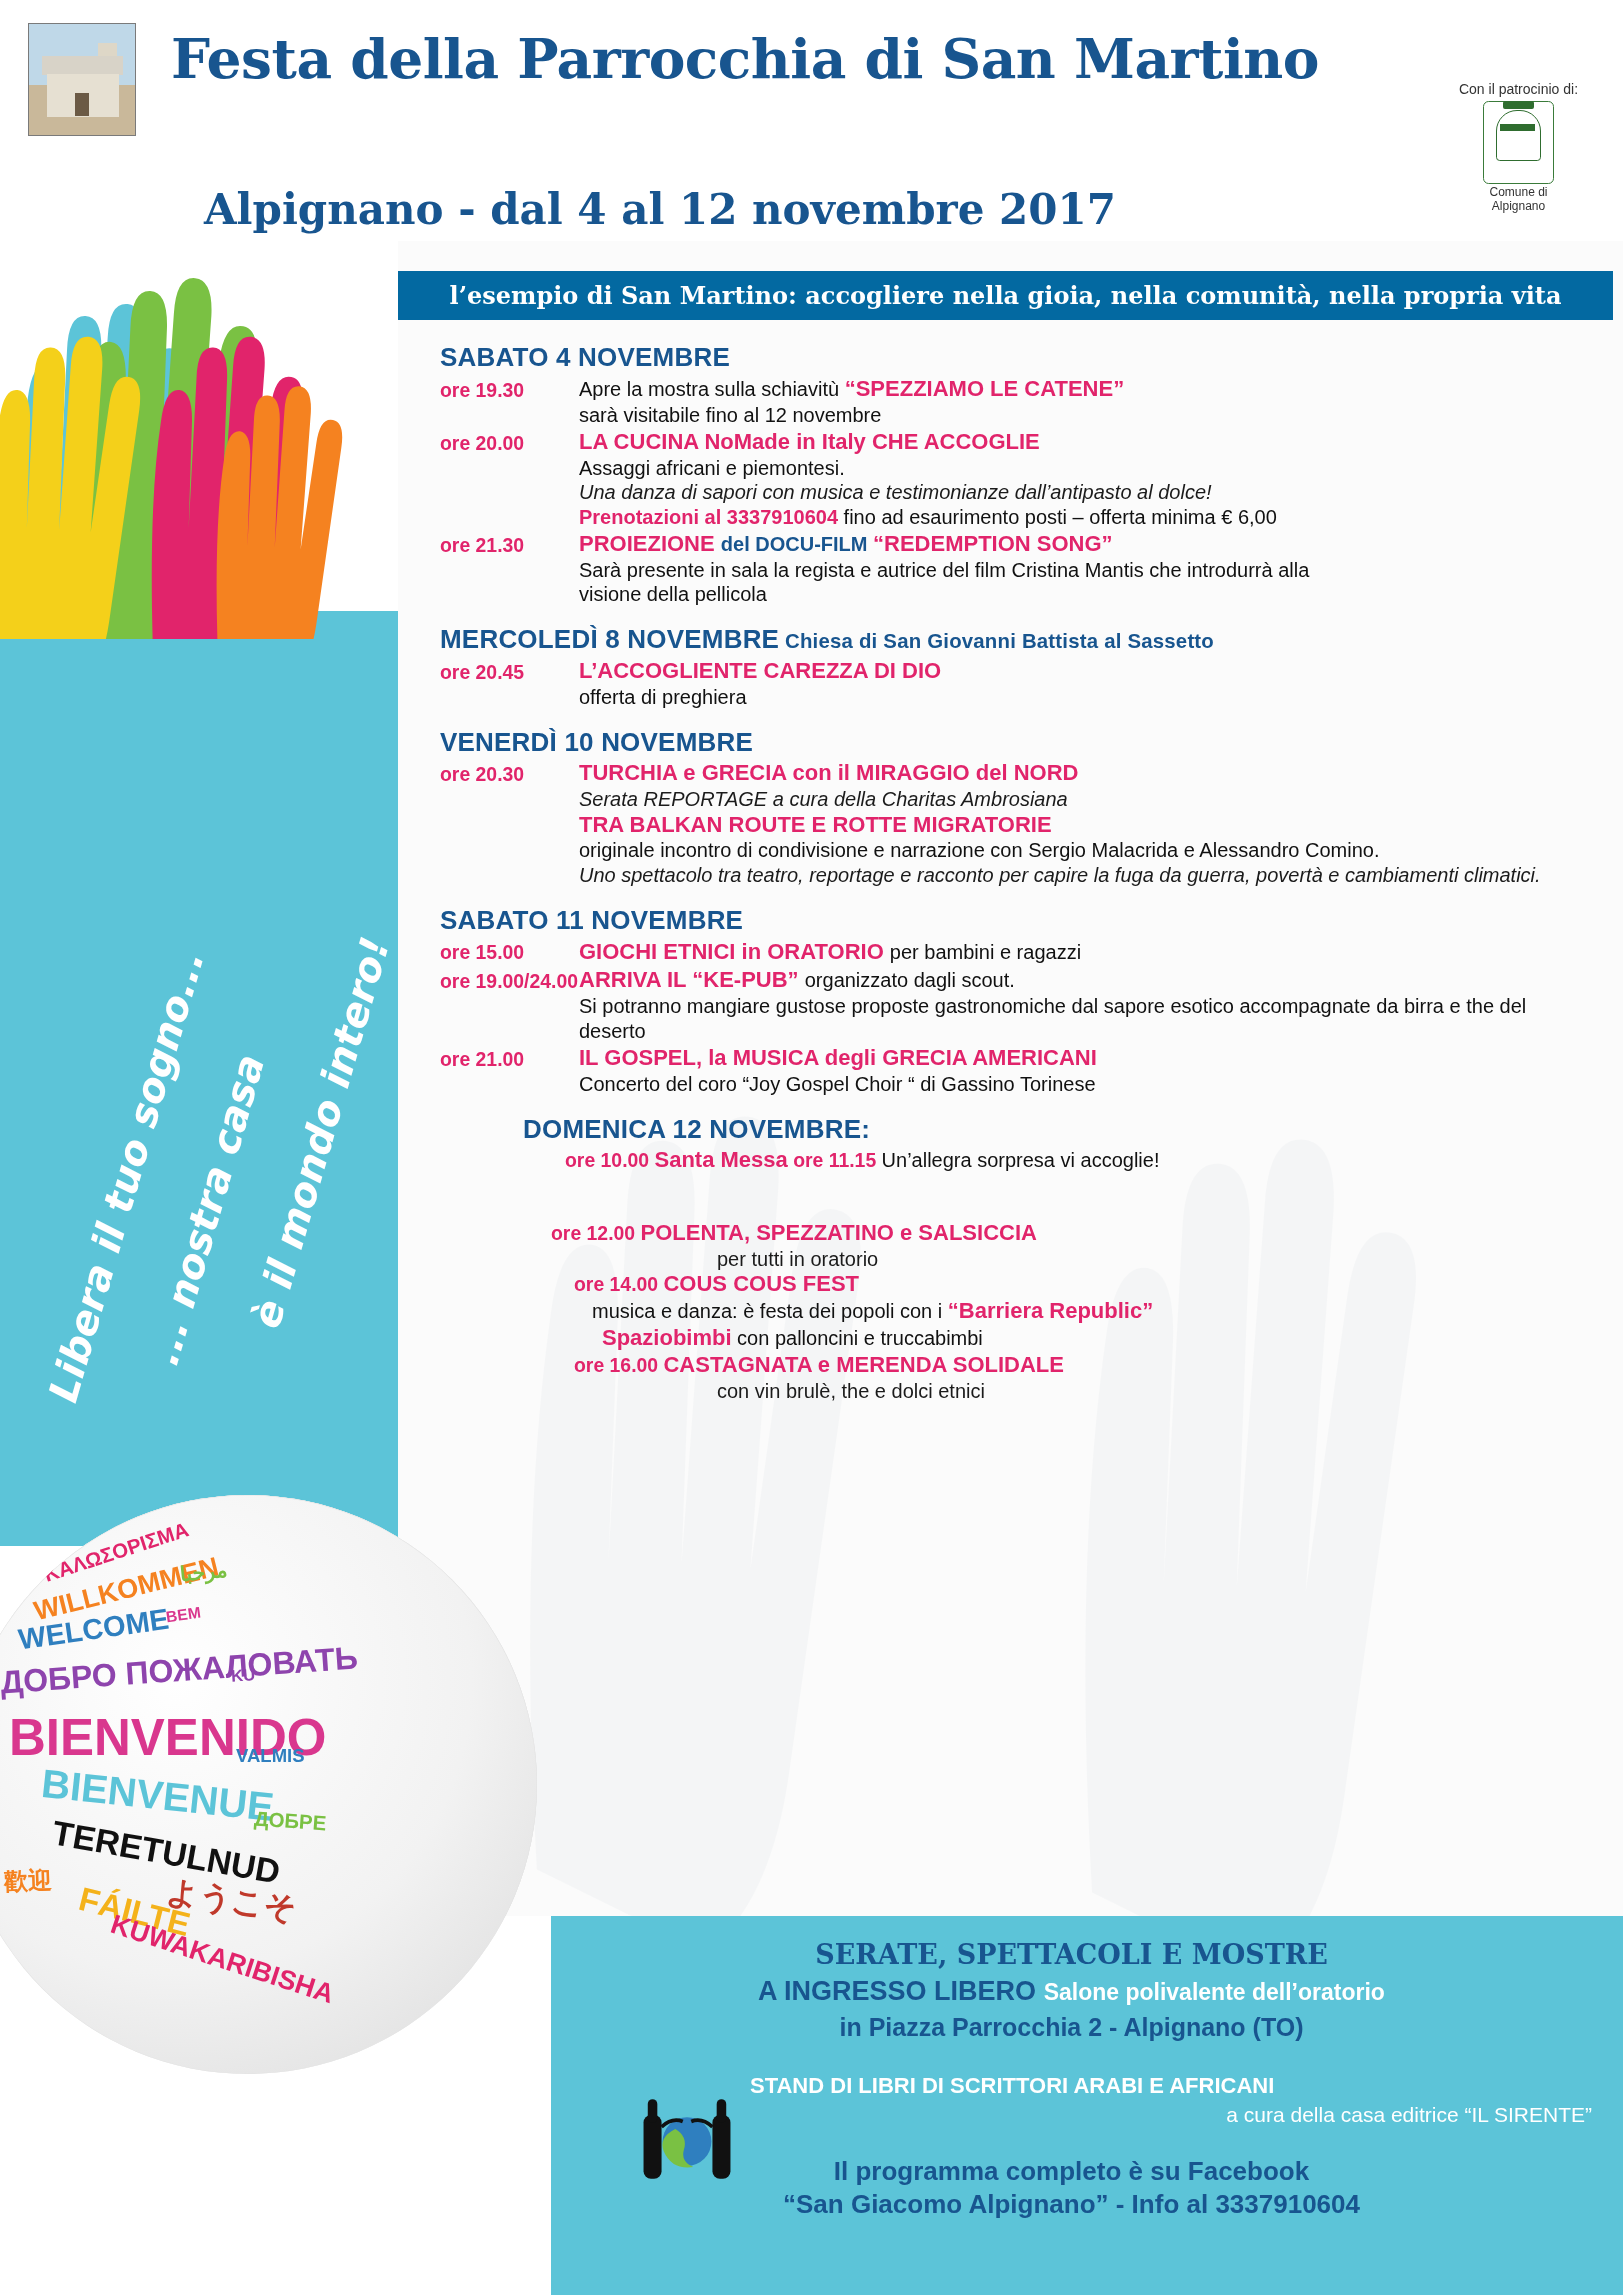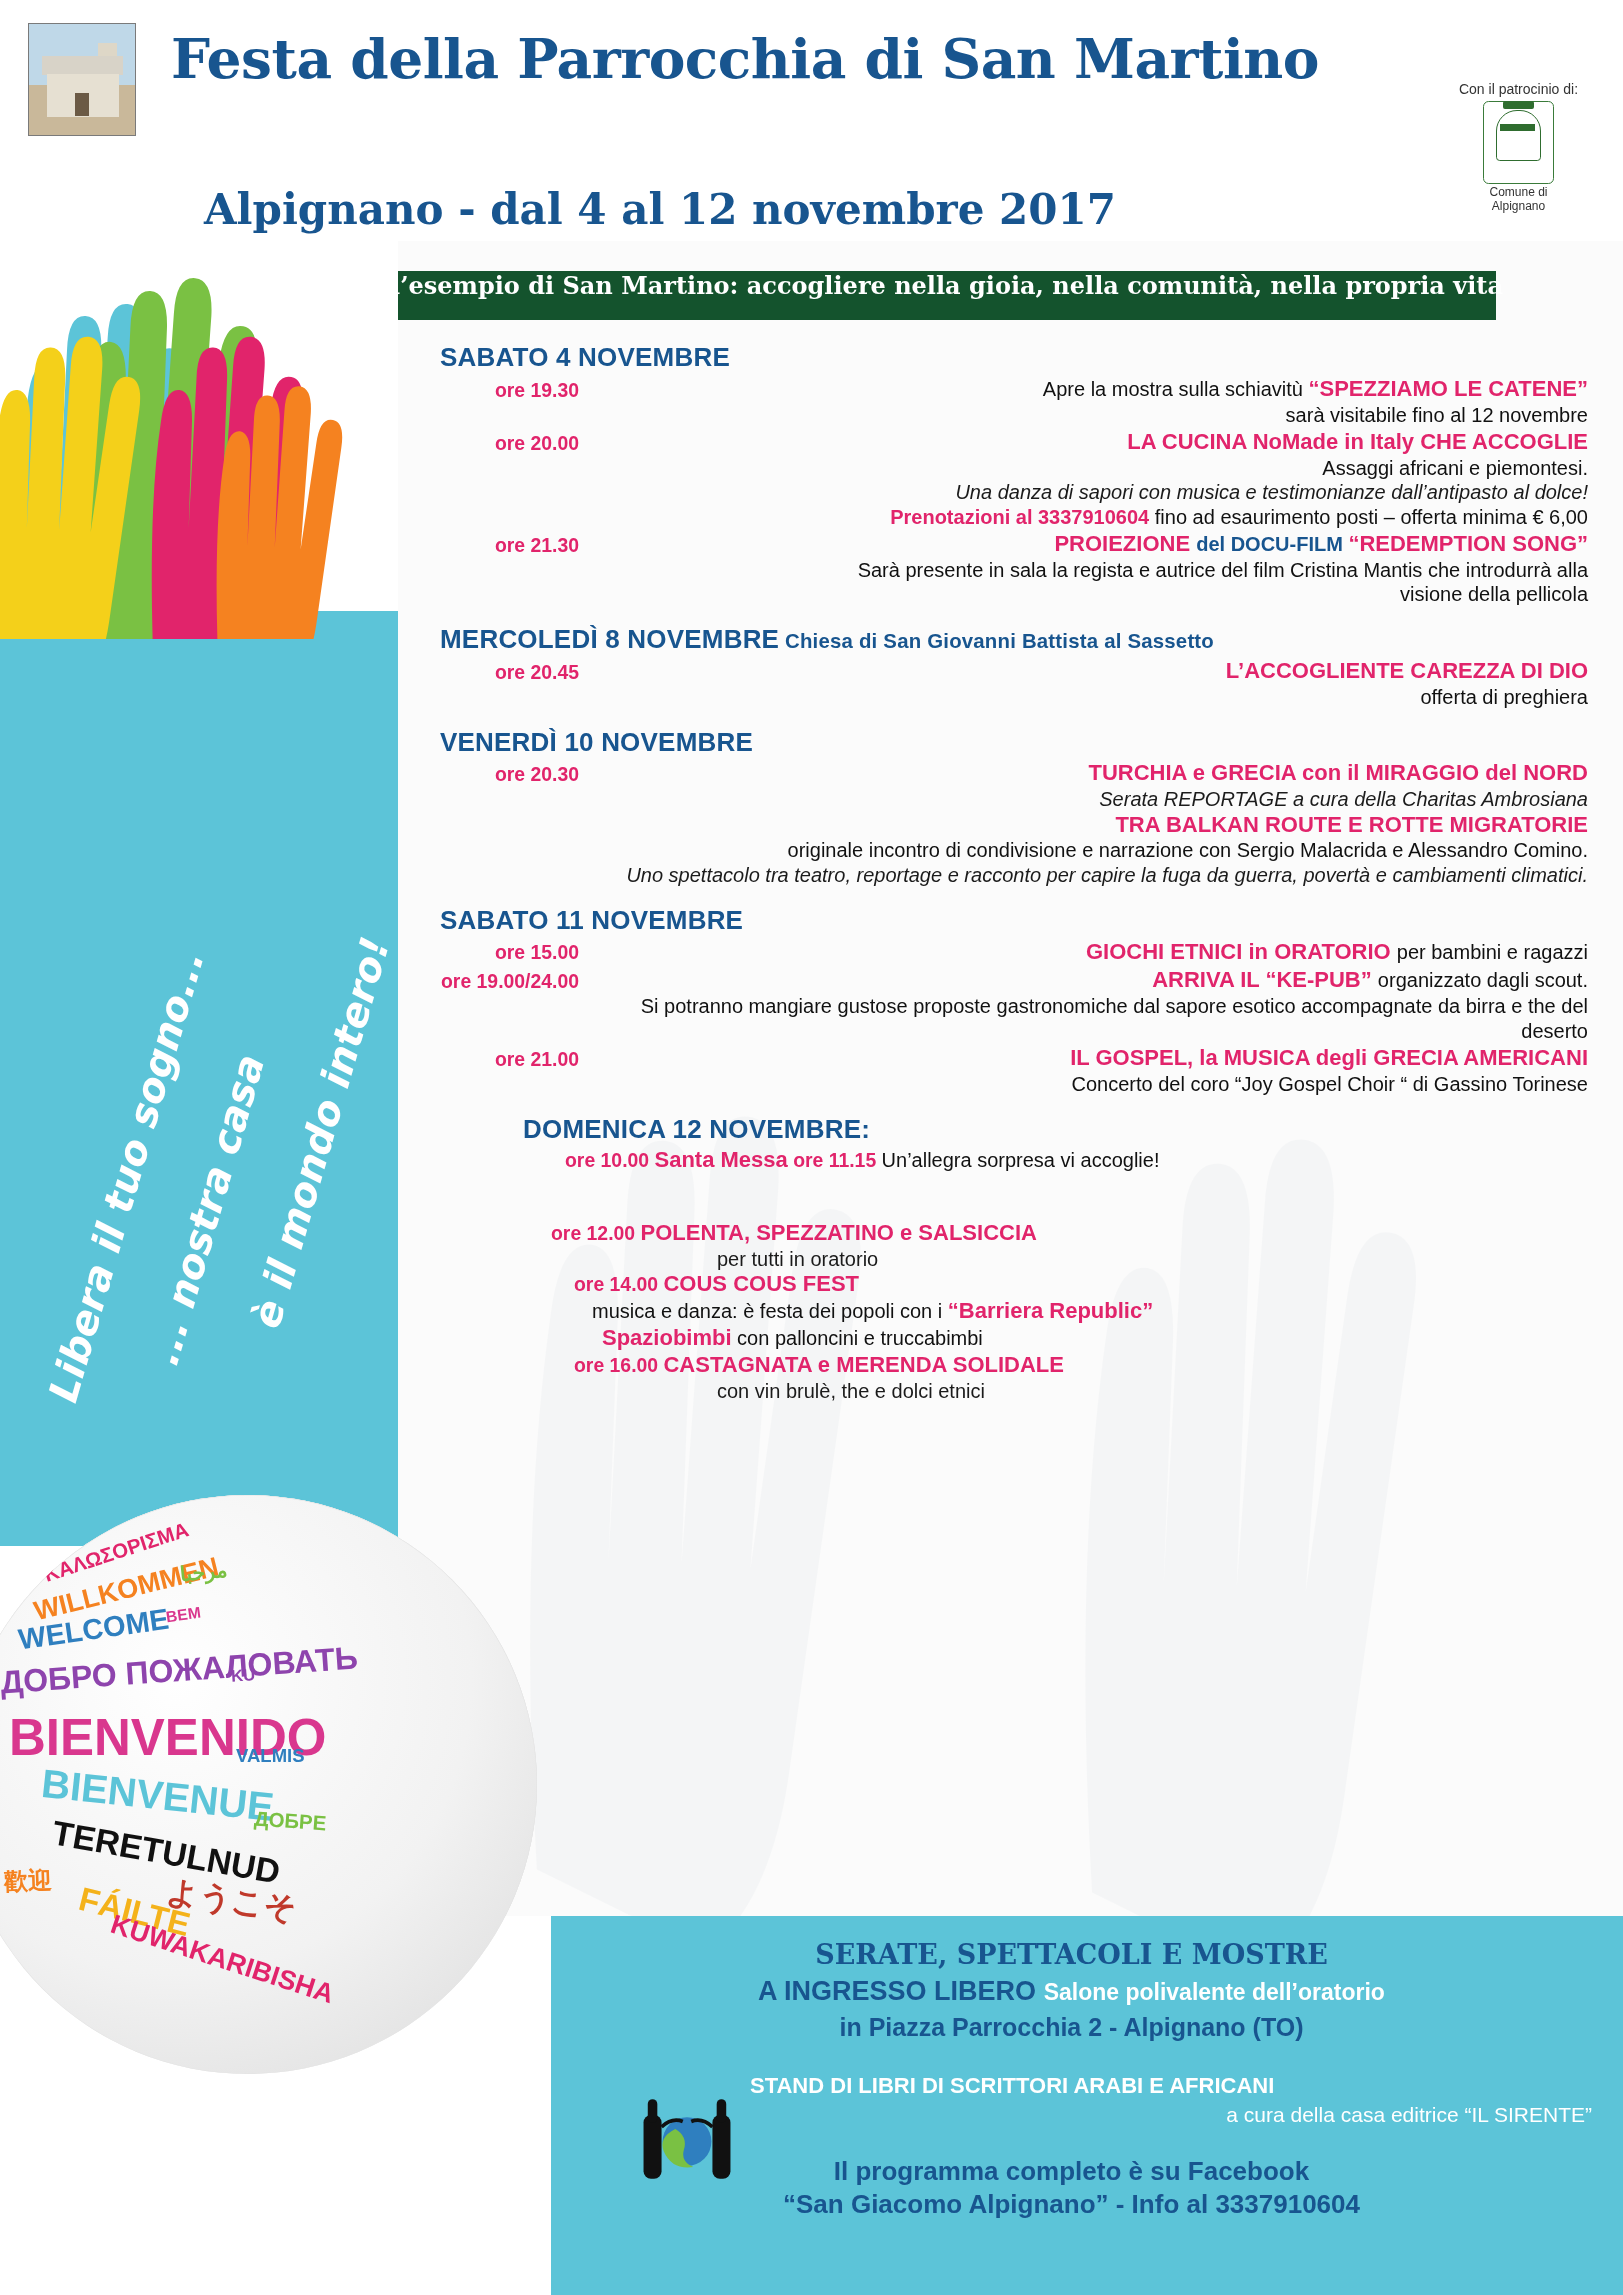--- a/index.html
+++ b/index.html
@@ -32,37 +32,37 @@
   .patrocinio .lab{font-size:14px;color:#333;margin-bottom:3.7px;}
   .crest{width:69px;height:81px;margin:0 auto;background:#ffffff;
       border:1.9px solid #3a7b3a;border-radius:5.6px;position:relative;}
   .crest .inner{position:absolute;left:12px;top:8.3px;width:43px;height:49px;
       background:#ffffff;border:1.9px solid #2f6d2f;border-radius:21px 21px 3.7px 3.7px;}
   .crest .bar{position:absolute;left:15.7px;top:22px;width:35px;height:7.4px;background:#2f6d2f;}
   .crest .crown{position:absolute;left:18.5px;top:-0.9px;width:31px;height:8.3px;background:#2f6d2f;border-radius:1.9px;}
   .crest-cap{font-size:12px;color:#333;line-height:1.15;margin-top:2.8px;}
 
   
-  .motto{position:absolute;left:398px;top:271px;width:1098px;height:49px;background:#14532d;
-      display:flex;align-items:flex-start;justify-content:center;}
+  .motto{position:absolute;left:398px;top:271px;width:1215px;height:49px;background:#0369a1;
+      display:flex;align-items:center;justify-content:center;}
   .motto span{font-size:24px;font-weight:bold;color:#ffffff;font-family:"DejaVu Serif",serif;white-space:nowrap;}
 
   
   .slogan{position:absolute;left:28px;top:639px;width:352px;height:879px;}
   .slogan-line{position:absolute;color:#ffffff;font-size:40px;font-style:italic;font-weight:bold;
       transform-origin:left bottom;white-space:nowrap;font-family:"DejaVu Sans",sans-serif;}
   .sl1{left:56px;top:722px;transform:rotate(-74deg);}
   .sl2{left:157px;top:685px;transform:rotate(-74deg);}
   .sl3{left:259px;top:648px;transform:rotate(-74deg);}
 
   
   .program{position:absolute;left:440px;top:342px;width:1148px;}
   .day{font-size:26px;font-weight:bold;color:#18558f;margin:0 0 2.8px 0;letter-spacing:0.2px;}
   .day .extra{color:#18558f;font-size:20.4px;font-weight:bold;}
-  .row{display:flex;margin-bottom:1.9px;text-align:right;}
+  .row{display:flex;margin-bottom:1.9px;}
   .time{width:139px;flex:none;font-size:19.4px;font-weight:bold;color:#e1246b;padding-top:2.8px;}
   .body-col{flex:1;}
   .ln{font-size:20px;line-height:1.22;color:#1b1b1b;}
   .red{color:#e1246b;font-weight:bold;}
   .redbig{color:#e1246b;font-weight:bold;font-size:22px;}
   .blue{color:#18558f;font-weight:bold;}
   .ital{font-style:italic;}
   .blk{color:#111;}
   .spacer{height:15.7px;}
 

